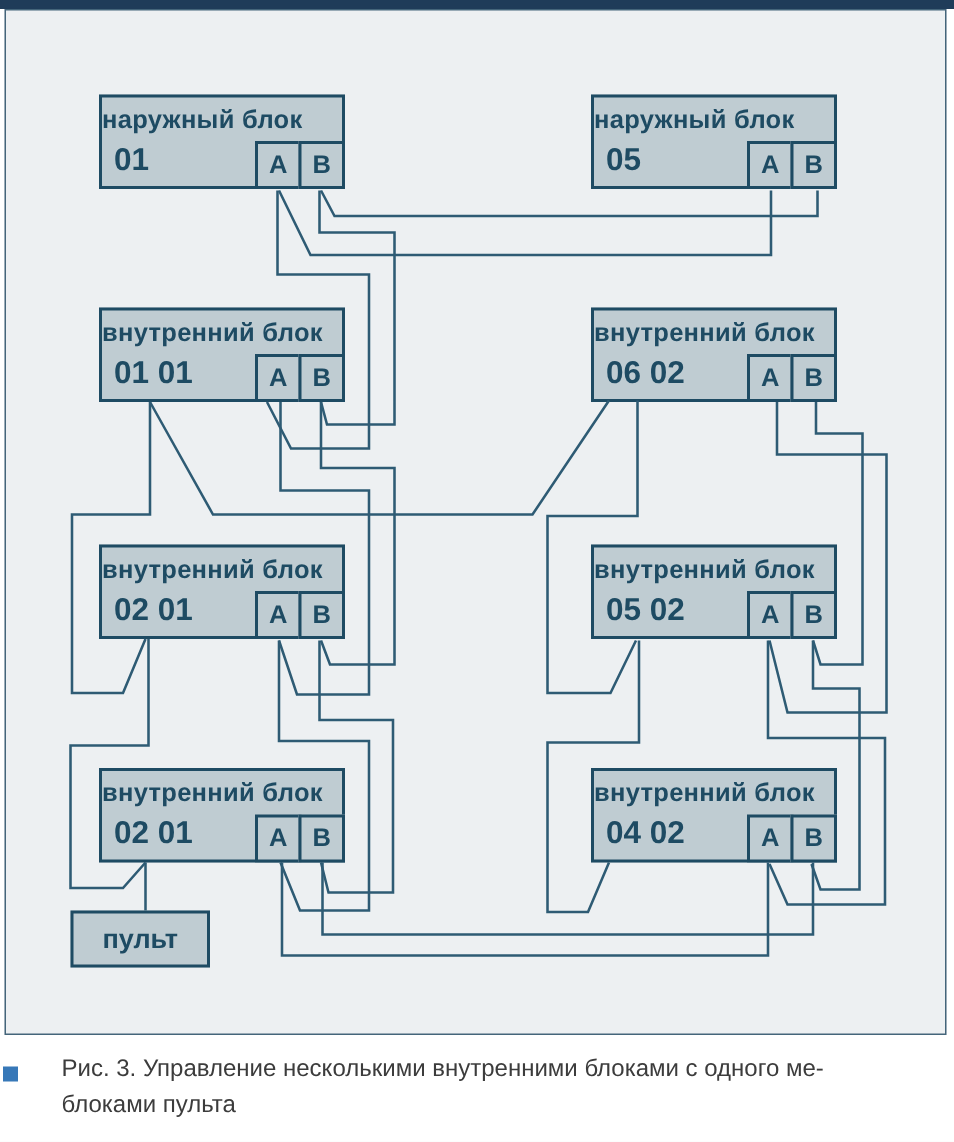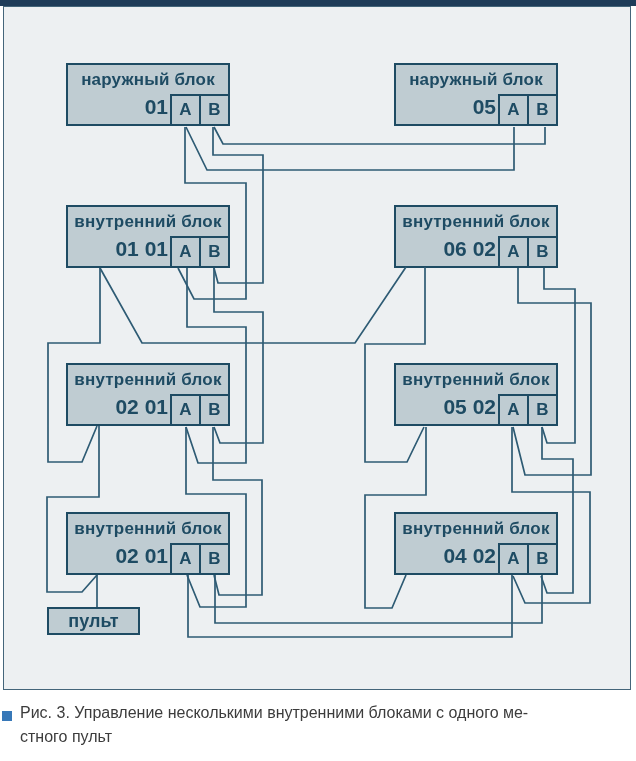--- a/index.html
+++ b/index.html
@@ -5,35 +5,35 @@
   html,body{margin:0;padding:0;background:#ffffff;}
   #page{position:relative;width:636px;height:761px;background:#ffffff;overflow:hidden;
         font-family:"Liberation Sans", sans-serif;}
   #topbar{position:absolute;left:0;top:0;width:636px;height:6px;background:var(--topbar,#1f3c59);}
   #frame{position:absolute;left:3px;top:6px;width:628px;height:684px;box-sizing:border-box;
          border:1.5px solid var(--frame-border,#44657a);background:var(--canvas,#edf0f2);}
   #wires{position:absolute;left:0;top:0;width:636px;height:761px;pointer-events:none;}
   #wires polyline{fill:none;stroke:var(--wire,#2e5b74);stroke-width:1.7;}
   .unit{position:absolute;width:164px;height:63px;box-sizing:border-box;
         background:var(--box-fill,#bfccd2);border:2px solid var(--box-border,#1e4b63);}
-  .u-title{position:absolute;top:5px;left:0;right:0;text-align:center;
+  .u-title{position:absolute;top:5px;left:0;right:0;text-align:left;
            font-size:17px;font-weight:bold;color:var(--text,#1e4b63);letter-spacing:.2px;}
-  .u-num{position:absolute;bottom:5px;left:8px;width:92px;text-align:right;
+  .u-num{position:absolute;bottom:5px;left:8px;width:92px;text-align:left;
          font-size:21px;font-weight:bold;color:var(--text,#1e4b63);}
   .term{position:absolute;bottom:-2px;height:32px;box-sizing:border-box;
         border:2px solid var(--box-border,#1e4b63);background:var(--box-fill,#bfccd2);
         display:flex;align-items:center;justify-content:center;
         font-size:17px;font-weight:bold;color:var(--text,#1e4b63);}
   .term-a{right:27px;width:31px;}
   .term-b{right:-2px;width:31px;}
-  #remote{position:absolute;left:47px;top:607px;width:93px;height:28px;box-sizing:border-box;
+  #remote{position:absolute;left:47px;top:607px;width:93px;height:38px;box-sizing:border-box;
           background:var(--box-fill,#bfccd2);border:2px solid var(--box-border,#1e4b63);
           display:flex;align-items:center;justify-content:center;
           font-size:18px;font-weight:bold;color:var(--text,#1e4b63);}
-  #caption{position:absolute;left:0;top:701px;width:544px;background:#ffffff;}
+  #caption{position:absolute;left:0;top:701px;width:544px;background:#ffffff;padding-left:21px;}
   #cap-bullet{position:absolute;left:2px;top:10px;width:10px;height:10px;background:var(--bullet,#3778b8);}
   .cap-line{margin:0 0 0 20px;font-size:16px;line-height:24px;color:#3c3c3c;}
 </style>
 </head>
 <body>
 
 <div id="page">
   <div id="topbar"></div>
   <div id="frame"></div>
 
@@ -107,15 +107,15 @@
       <polyline points="100,268 100,343 48,343 48,462 82,462 97,426"></polyline>
       <polyline points="99,426 99,497 47,497 47,592 82,592 97,575"></polyline>
       <polyline points="97,575 97,607"></polyline>
       <polyline points="425,267 425,344 365,344 365,462 407,462 424,427"></polyline>
       <polyline points="426,427 426,495 365,495 365,608 392,608 406,575"></polyline>
     </svg>
 
   <div id="caption">
     <span id="cap-bullet"></span>
     <p class="cap-line">Рис. 3. Управление несколькими внутренними блоками с одного ме-</p>
-    <p class="cap-line">стного пульт</p>
+    <p class="cap-line">блоками пульта</p>
   </div>
 </div>
 
 </body></html>

